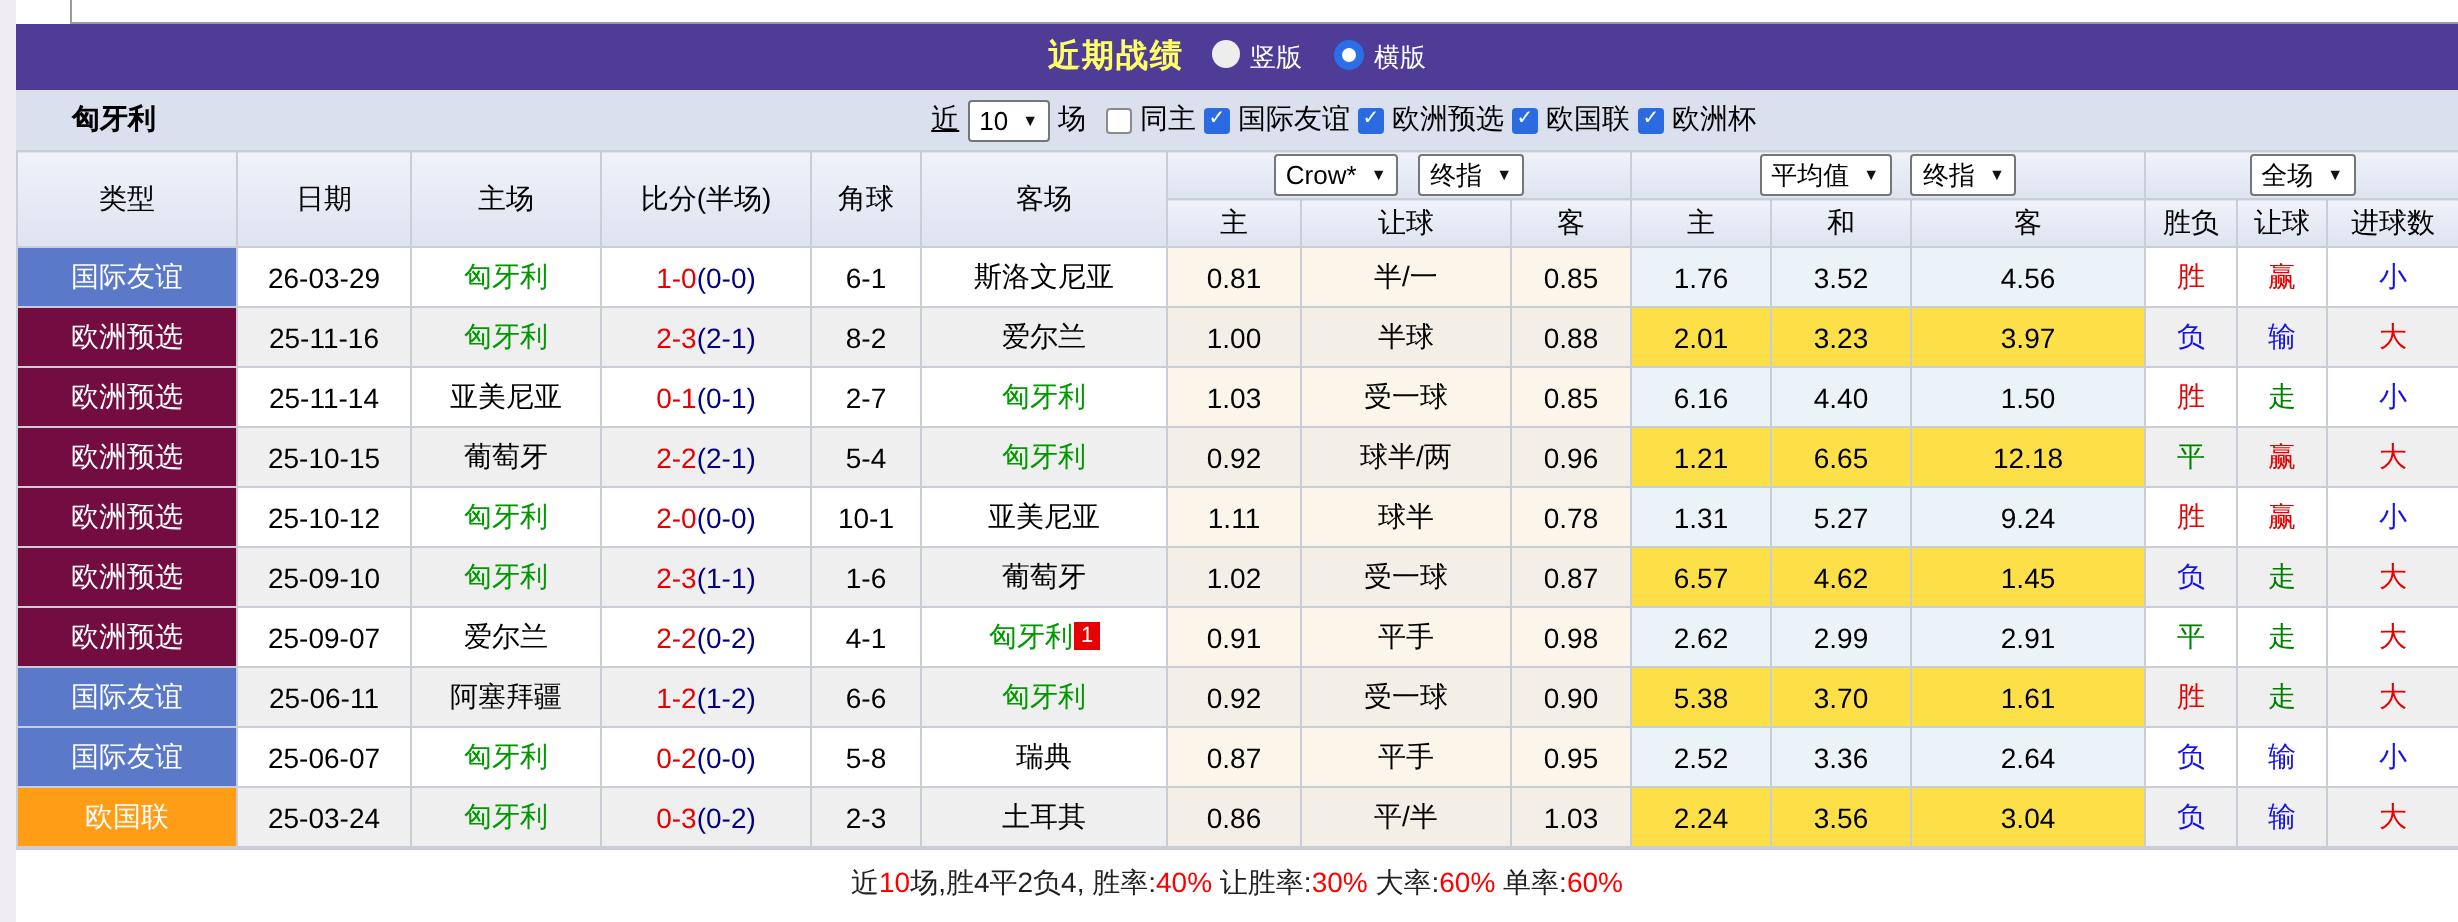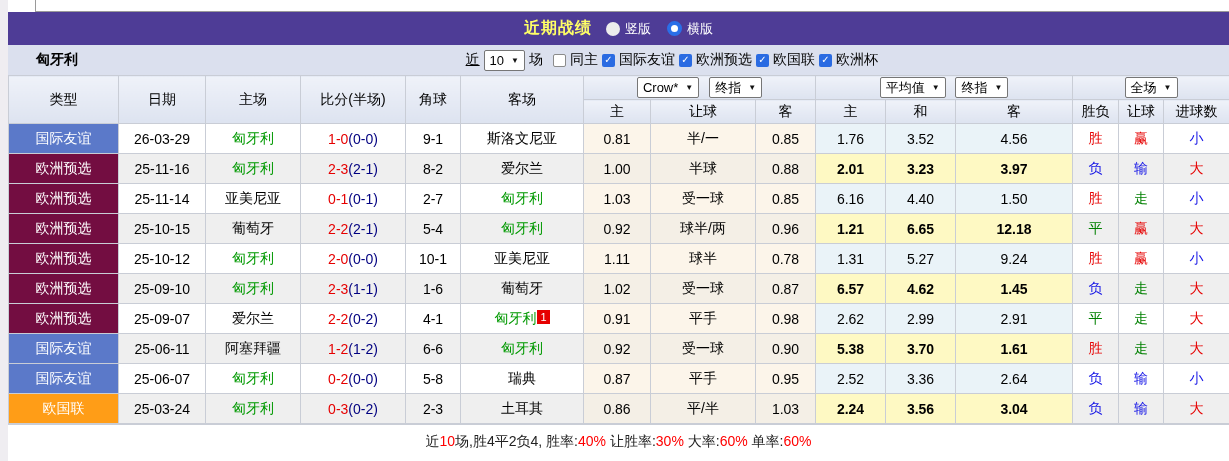--- a/index.html
+++ b/index.html
@@ -14,21 +14,21 @@
 
   
   .top-strip { height:12px; background:#fff; position:relative; }
   .top-strip .edge { position:absolute; left:27px; right:0; top:-4px; bottom:0;
     border-left:1px solid #9a9a9a; border-bottom:1px solid #9a9a9a; }
 
   
   .title-bar { height:33px; background:#4e3c96; display:flex; align-items:center; justify-content:center; gap:14px; }
   .page-title { font-size:16px; font-weight:bold; color:#ffff66; letter-spacing:1px; }
   .radio-group { display:flex; align-items:center; gap:16px; }
-  .radio-item { display:flex; align-items:center; gap:5px; color:#fff; font-size:13px; cursor:default; }
+  .radio-item { display:flex; gap:5px; color:#fff; font-size:13px; cursor:default; }
   .radio { width:14px; height:14px; border-radius:50%; }
   .radio.unsel { background:#ededed; }
   .radio.sel { width:15px; height:15px; background:#fff; border:4px solid #2a6fe8; }
 
   
   .filter-bar { height:30px; background:#dbe0ee; position:relative; display:flex; align-items:center; }
   .team-name { font-weight:bold; margin-left:28px; }
   .filter-group { position:absolute; right:351px; top:0; height:30px; display:flex; align-items:center; gap:4px; }
   .near-link { text-decoration:underline; cursor:pointer; }
   .select { display:inline-flex; align-items:center; gap:7px; background:#fff; border:1px solid #767676;
@@ -45,21 +45,21 @@
   th, td { border:1px solid #c9cdd6; text-align:center; padding:0; overflow:hidden; white-space:nowrap; }
   thead th { background:linear-gradient(#eff2f9,#dde3f0); font-weight:normal; height:24px; font-size:14px; }
   thead tr.selrow th { height:24px; }
   tbody td { height:30px; font-size:14px; }
   td.type-cell { color:#fff; }
   tr.odd  td.sec-left, tr.odd  td.sec-result { background:#ffffff; }
   tr.even td.sec-left, tr.even td.sec-result { background:#efefef; }
   tr.odd  td.sec-crow { background:#fcf5ea; }
   tr.even td.sec-crow { background:#f4efe6; }
   tr.odd  td.sec-avg { background:#eaf3f8; }
-  tr.even td.sec-avg { background:#fef9c3;font-weight:bold; }
+  tr.even td.sec-avg { background:#fde047; }
   .team-link { color:#009900; cursor:pointer; }
   .score-main { color:#e60000; }
   .score-half { color:#000080;text-align:center; }
   .sup-badge { display:inline-block; background:#e60000; color:#fff; font-size:11px; line-height:14px;
     height:14px; padding:0 3px; margin-left:1px; position:relative; top:-2px; }
   .c-red { color:#e60000; } .c-blue { color:#1414e6; } .c-green { color:#008000; }
 
   
   .footer { height:35px; background:#fff; border-top:1px solid #c9cdd6; display:flex; align-items:center; justify-content:center; }
   .footer .seg-black { color:#222; } .footer .seg-red { color:#ff0000; }
@@ -186,21 +186,21 @@
         <th>让球</th>
         <th>进球数</th>
       </tr>
     </thead>
     <tbody>
         <tr class="odd">
           <td class="type-cell" style="background: rgb(91, 121, 201);">国际友谊</td>
           <td class="sec-left">26-03-29</td>
           <td class="sec-left"><span class="team-link">匈牙利</span></td>
           <td class="sec-left"><span class="score-main">1-0</span><span class="score-half">(0-0)</span></td>
-          <td class="sec-left">9-1</td>
+          <td class="sec-left">6-1</td>
           <td class="sec-left"><span>斯洛文尼亚</span></td>
           <td class="sec-crow">0.81</td>
           <td class="sec-crow">半/一</td>
           <td class="sec-crow">0.85</td>
           <td class="sec-avg">1.76</td>
           <td class="sec-avg">3.52</td>
           <td class="sec-avg">4.56</td>
           <td class="sec-result"><span class="c-red">胜</span></td>
           <td class="sec-result"><span class="c-red">赢</span></td>
           <td class="sec-result"><span class="c-blue">小</span></td>

